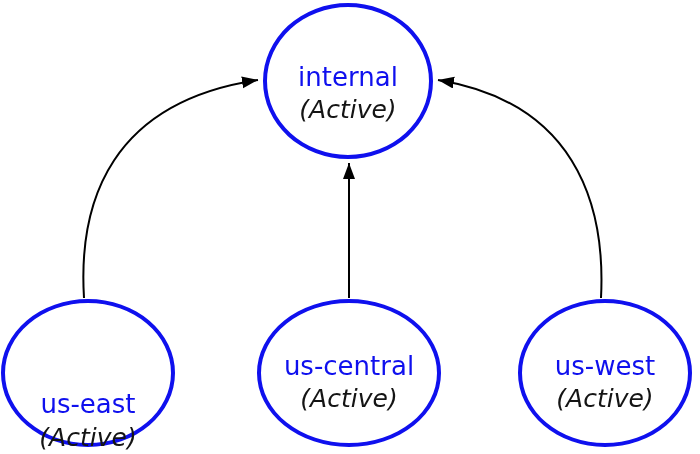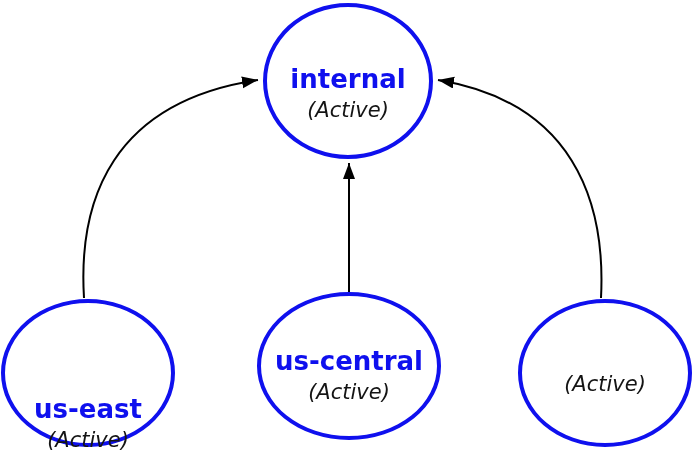--- a/index.html
+++ b/index.html
@@ -25,38 +25,38 @@
     border:4px solid var(--node-border);
     border-radius:50%;
     background:#ffffff;
     display:flex;
     align-items:center;
     justify-content:center;
     text-align:center;
   }
   .node-text{display:flex;flex-direction:column;align-items:center;}
   .node .label{
-    font-weight:bold;
+    font-weight:normal;
     font-size:26px;
     line-height:1.15;
     color:var(--node-label);
     white-space:nowrap;
   }
   .node .status{
     font-style:italic;
-    font-size:21px;
+    font-size:25px;
     line-height:1.2;
     color:var(--status-text);
     margin-top:3px;
     white-space:nowrap;
   }
   .node-internal{left:263px;top:3px;width:170px;height:156px;}
   .node-internal .node-text{transform:translateY(13px);}
   .node-us-east{left:1px;top:299px;width:174px;height:148px;align-items:flex-end;}
-  .node-us-central{left:257px;top:292px;width:184px;height:148px;}
+  .node-us-central{left:257px;top:299px;width:184px;height:148px;}
   .node-us-west{left:518px;top:299px;width:174px;height:148px;}
   .node-us-east .node-text,
   .node-us-central .node-text,
   .node-us-west .node-text{transform:translateY(10px);}
 </style>
 </head>
 <body>
 
 <div class="canvas">
 
@@ -87,17 +87,18 @@
 
   <div class="node node-us-central">
     <div class="node-text">
       <span class="label">us-central</span>
       <span class="status">(Active)</span>
     </div>
   </div>
 
   <div class="node node-us-west">
     <div class="node-text">
+      <span class="label">us-west</span>
       <span class="status">(Active)</span>
     </div>
   </div>
 
 </div>
 
 </body></html>

